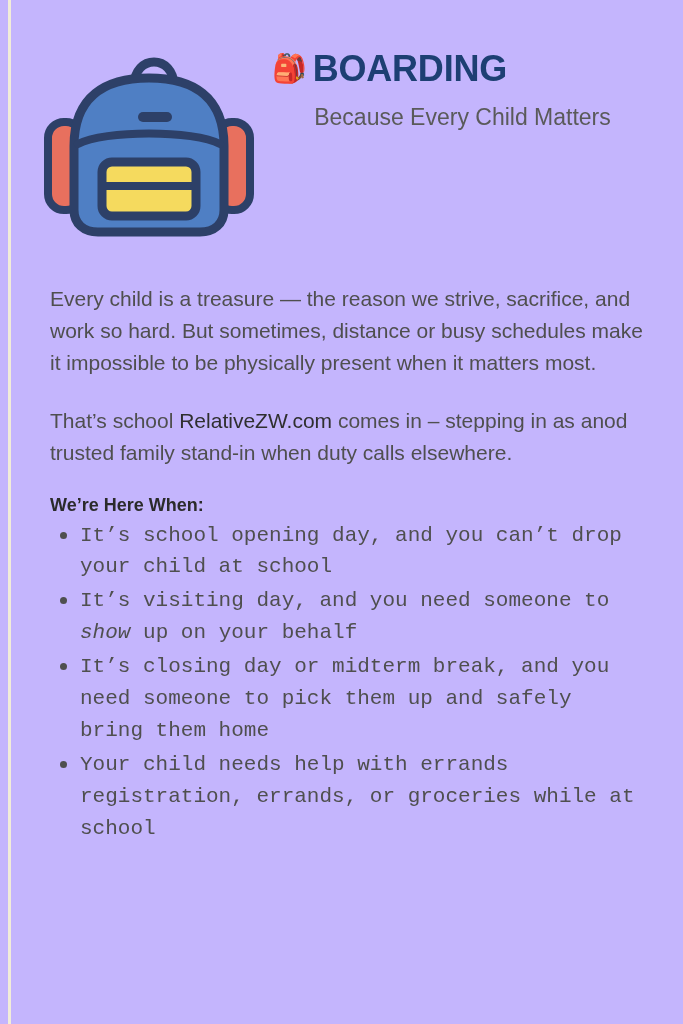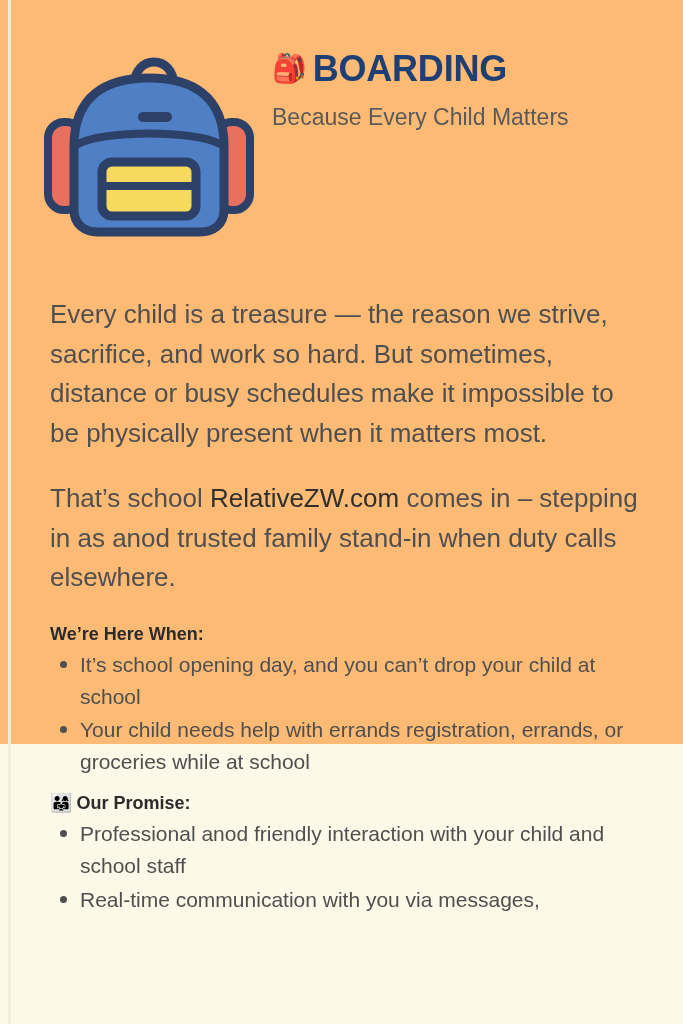--- a/index.html
+++ b/index.html
@@ -10,22 +10,22 @@
     width: 683px;
     height: 1024px;
     background: #fdf9e9;
     font-family: "Liberation Sans", sans-serif;
     color: #4a4a4a;
     overflow: hidden;
   }
   .page {
     position: relative;
     width: 683px;
-    height: 744px;
-    background: #fdba74;
+    height: 1024px;
+    background: #c4b5fd;
     box-sizing: border-box;
   }
   .left-rule {
     position: absolute;
     left: 8px;
     top: 0;
     width: 3px;
     height: 1024px;
     background: #f2edd9;
   }
@@ -58,50 +58,52 @@
     font-size: 28px;
     vertical-align: 3px;
     margin-right: 6px;
   }
   .subtitle {
     margin: 12px 0 0 0;
     font-size: 23px;
     line-height: 1.33;
     color: #5a5a5a;
     font-weight: normal;
+    text-align: center;
   }
 
   
   .content {
     padding: 30px 36px 0 50px;
     box-sizing: border-box;
   }
   p.para {
-    margin: 12px 0 26px 0;
-    font-size: 26px;
+    margin: 0 0 26px 0;
+    font-size: 21px;
     line-height: 1.52;
     color: #4f4f4f;
   }
   p.para strong {
     color: #2f2f2f;
     font-weight: normal;
   }
   .section-heading {
     font-size: 18px;
     font-weight: bold;
     color: #2b2b2b;
     margin: 0 0 4px 0;
   }
   .section-heading .emoji {
     margin-right: 4px;
   }
   ul.list {
     margin: 0 0 14px 0;
     padding-left: 26px;
     list-style: none;
+    font-family: Liberation Mono, monospace;
   }
   ul.list li {
     position: relative;
     font-size: 21px;
     line-height: 1.52;
     color: #4f4f4f;
     margin-bottom: 2px;
     padding-left: 4px;
   }
   ul.list li:before {
@@ -154,24 +156,19 @@
   </div>
 
   <div class="content">
     <p class="para">Every child is a treasure — the reason we strive, sacrifice, and work so hard. But sometimes, distance or busy schedules make it impossible to be physically present when it matters most.</p>
 
     <p class="para"><span>That’s school </span><strong>RelativeZW.com</strong><span> comes in – stepping in as anod trusted family stand-in when duty calls elsewhere.</span></p>
 
     <div class="section-heading">We’re Here When:</div>
     <ul class="list">
       <li><span>It’s school opening day, and you can’t drop your child at school</span></li>
+      <li><span>It’s visiting day, and you need someone to </span><em>show</em><span> up on your behalf</span></li>
+      <li><span>It’s closing day or midterm break, and you need someone to pick them up and safely bring them home</span></li>
       <li><span>Your child needs help with errands registration, errands, or groceries while at school</span></li>
     </ul>
 
-    <div class="promise-block">
-      <div class="section-heading"><span class="emoji">👨‍👩‍👧</span><span>Our Promise:</span></div>
-      <ul class="list">
-        <li><span>Professional anod friendly interaction with your child and school staff</span></li>
-        <li><span>Real-time communication with you via messages,</span></li>
-      </ul>
-    </div>
   </div>
 </div>
 
 </body></html>

